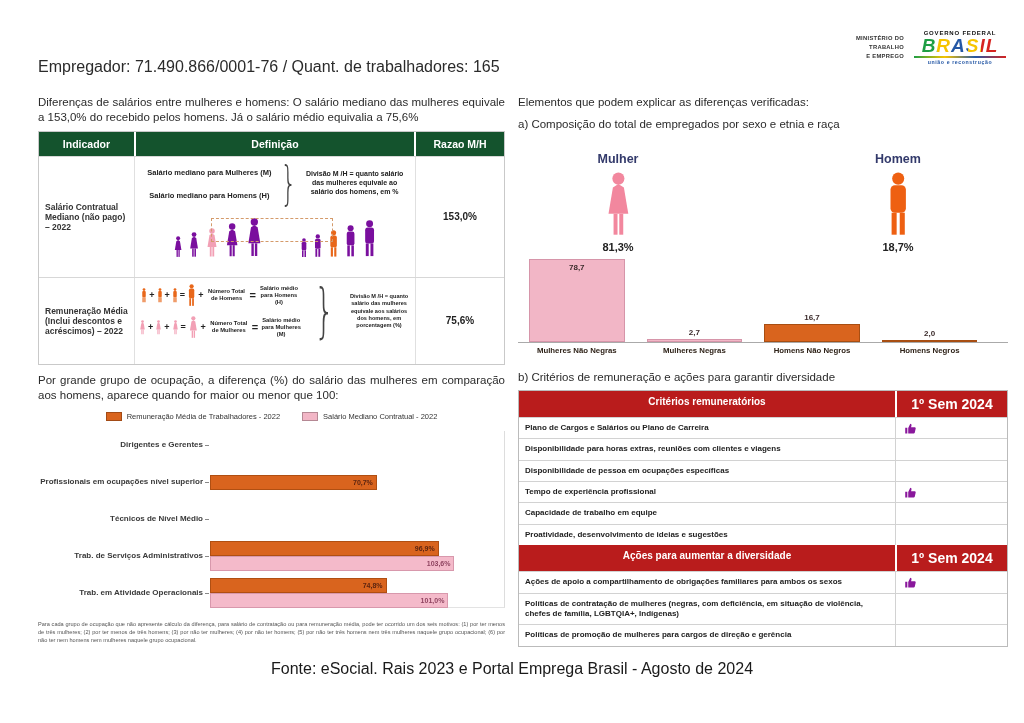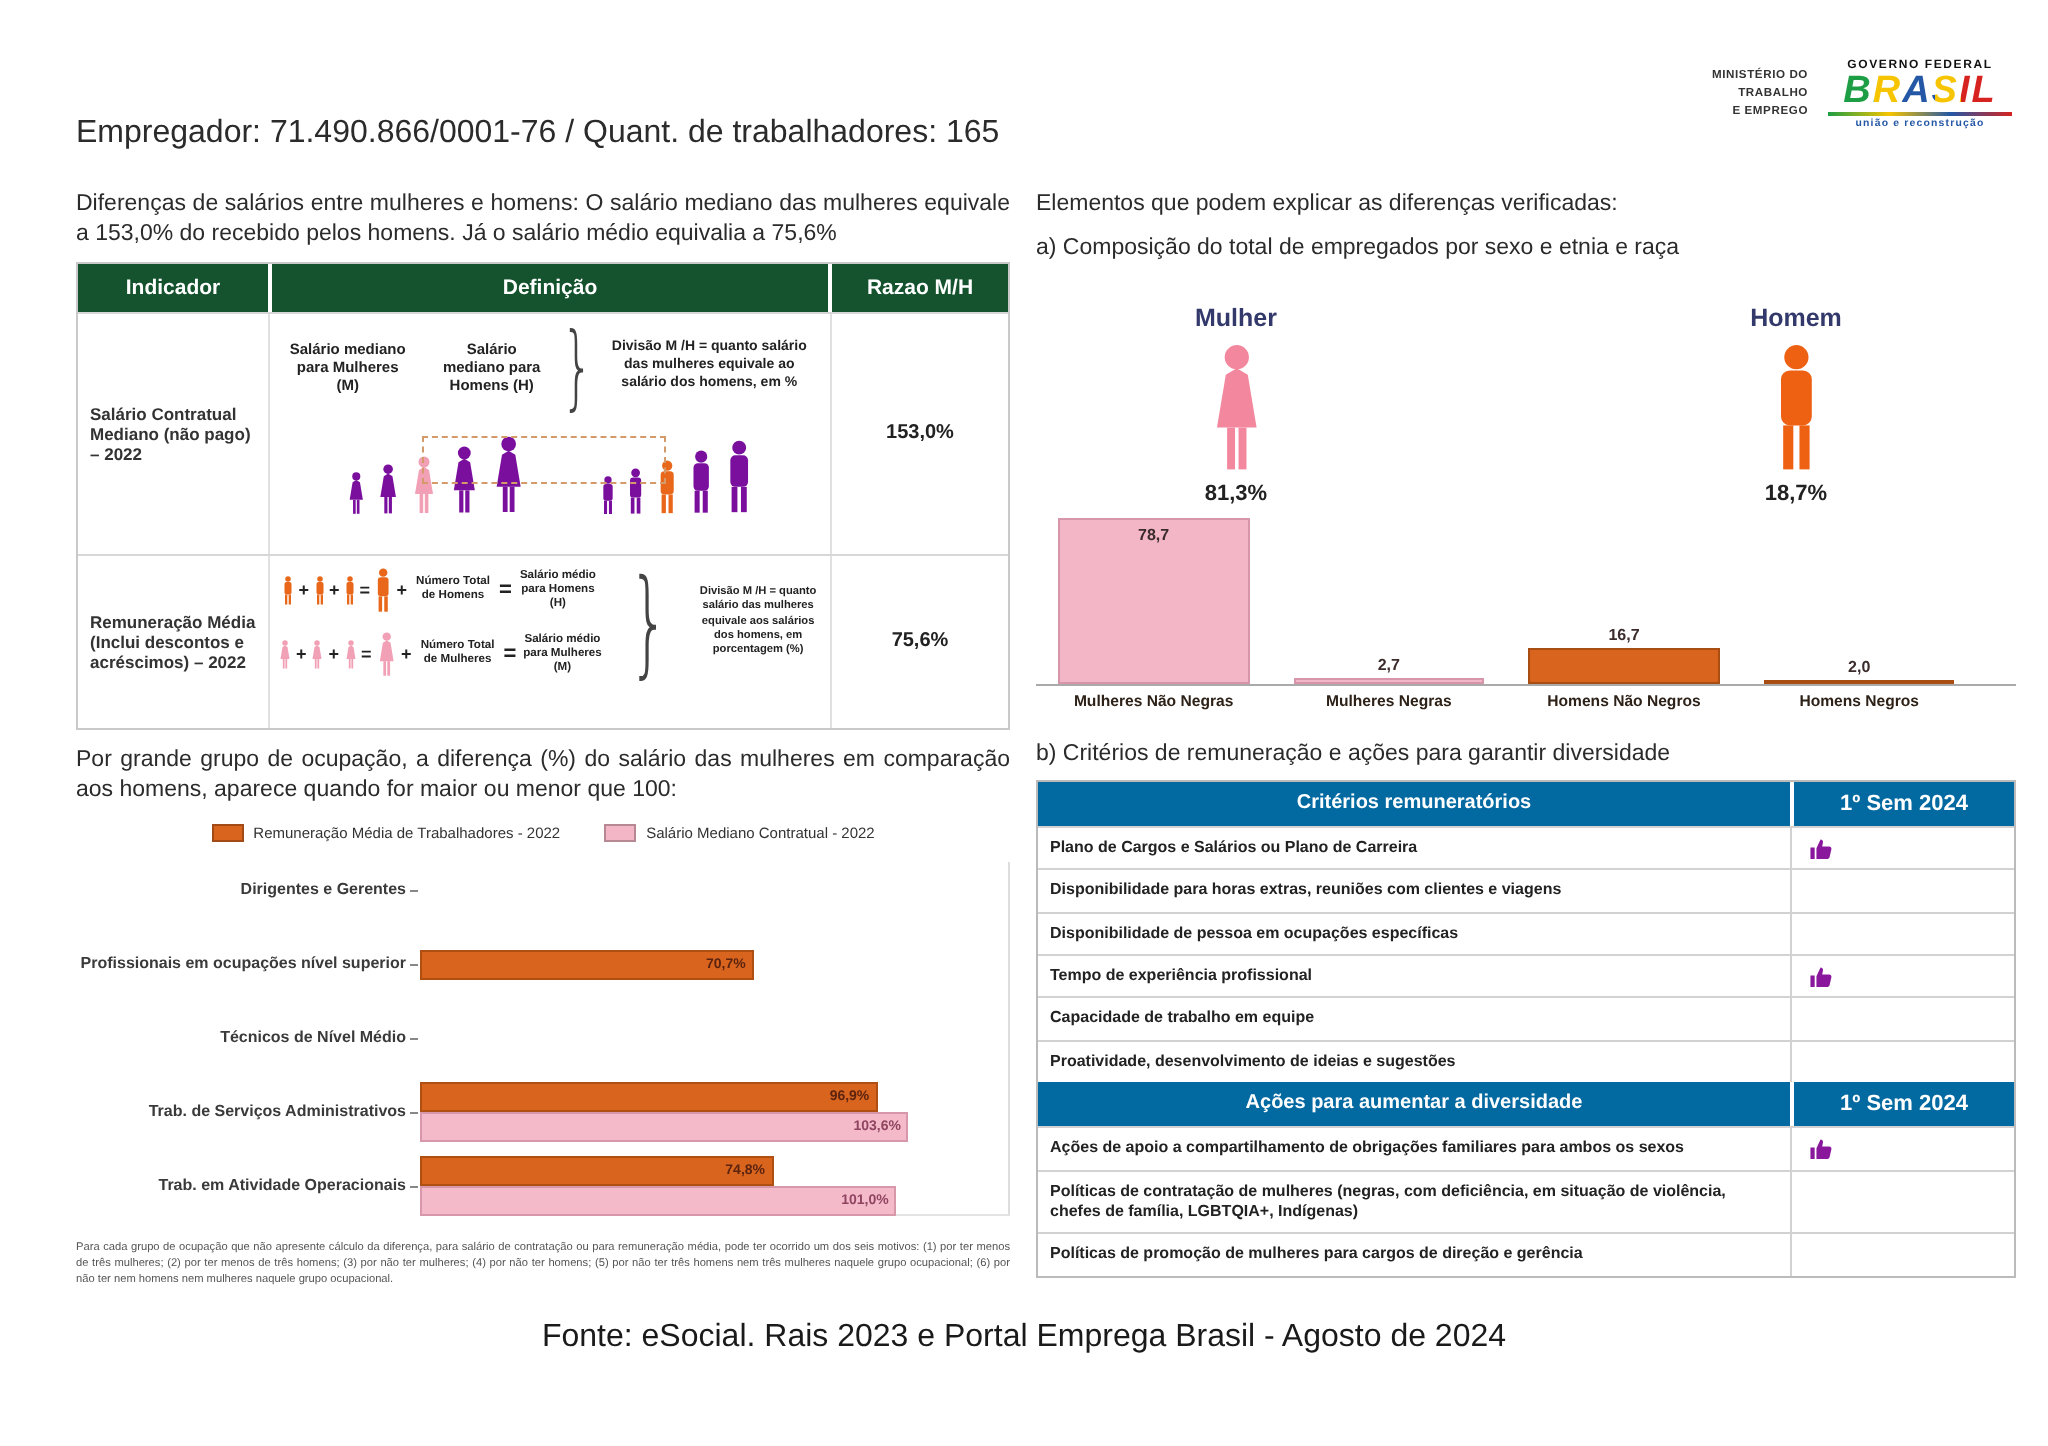--- a/index.html
+++ b/index.html
@@ -28,21 +28,21 @@
   
   .ptable{width:100%;border:1px solid #c9c9c9;margin-top:6px;box-sizing:border-box;}
   .hrow{display:flex;background:#14532d;}
   .hcell{color:#fff;font-weight:bold;font-size:10.5px;text-align:center;padding:6px 4px;box-sizing:border-box;}
   .hc1{width:95px;} .hc2{width:282px;border-left:2px solid #fff;border-right:2px solid #fff;} .hc3{flex:1;}
   .brow{display:flex;border-top:1px solid #d7d7d7;}
   .ind-cell{width:95px;padding:6px;font-size:8.5px;font-weight:bold;color:#333;display:flex;align-items:center;box-sizing:border-box;}
   .def-cell{width:282px;border-left:1px solid #e0e0e0;border-right:1px solid #e0e0e0;padding:6px 4px;box-sizing:border-box;position:relative;}
   .ratio-cell{flex:1;display:flex;align-items:center;justify-content:center;font-size:10px;font-weight:bold;color:#222;}
   .def-top{display:flex;align-items:center;justify-content:center;}
-  .def-labels{display:flex;flex-direction:row;gap:14px;font-size:7.5px;font-weight:bold;color:#222;text-align:center;width:130px;}
+  .def-labels{display:flex;flex-direction:column;gap:14px;font-size:7.5px;font-weight:bold;color:#222;text-align:center;width:130px;}
   .brace{font-size:46px;font-weight:100;color:#444;line-height:.9;transform:scaleX(.55);font-family:"DejaVu Sans",sans-serif;}
   .def-note{width:102px;font-size:7px;font-weight:bold;text-align:center;color:#222;line-height:1.25;}
   .icon-strip{margin-top:8px;height:46px;display:flex;align-items:flex-end;justify-content:center;gap:5px;position:relative;}
   .grp-gap{width:26px;}
   .dash-frame{position:absolute;left:72px;right:78px;top:6px;height:22px;border:1px dashed #d49a6a;}
   .eq-wrap{display:flex;align-items:center;gap:4px;}
   .eq-col{display:flex;flex-direction:column;gap:9px;flex:1;}
   .equation{display:flex;align-items:center;justify-content:center;gap:2px;}
   .op{font-size:9px;font-weight:bold;color:#222;}
   .opb{font-size:11px;font-weight:bold;color:#222;}
@@ -74,23 +74,23 @@
   .comp-chart{position:relative;height:88px;border-bottom:1px solid #aaa;margin-top:4px;}
   .comp-bar{position:absolute;bottom:0;box-sizing:border-box;}
   .comp-bar.pink{background:#F2B6C6;border:1px solid #d695a9;}
   .comp-bar.orange{background:#D9641E;border:1px solid #a84e12;}
   .comp-val{position:absolute;font-size:8px;font-weight:bold;color:#3b2b2b;text-align:center;}
   .comp-cats{position:relative;height:14px;margin-top:3px;}
   .comp-cat{position:absolute;font-size:7.8px;font-weight:bold;color:#2e2218;text-align:center;top:0;}
 
   
   .ctable{width:100%;border:1px solid #bbb;box-sizing:border-box;margin-top:5px;}
-  .chead{display:flex;background:#0369a1;}
+  .chead{display:flex;background:#b91c1c;}
   .chead .c1{flex:1;text-align:center;color:#fff;font-weight:bold;font-size:10px;padding:5px 4px;}
-  .chead .c2{width:112px;text-align:center;color:#fff;font-weight:bold;font-size:11px;padding:5px 4px;border-left:2px solid #fff;box-sizing:border-box;}
+  .chead .c2{width:112px;text-align:center;color:#fff;font-weight:bold;font-size:14px;padding:5px 4px;border-left:2px solid #fff;box-sizing:border-box;}
   .crow{display:flex;border-top:1px solid #d2d2d2;}
   .crow .c1{flex:1;padding:5px 6px;font-size:8px;font-weight:bold;color:#222;line-height:1.3;}
   .crow .c2{width:112px;border-left:1px solid #d2d2d2;padding:3px 8px;display:flex;align-items:center;box-sizing:border-box;}
 
   .footer{position:absolute;left:0;top:660px;width:100%;text-align:center;font-size:16px;color:#1a1a1a;}
   svg{display:block;}
 </style>
 </head>
 <body>
 

